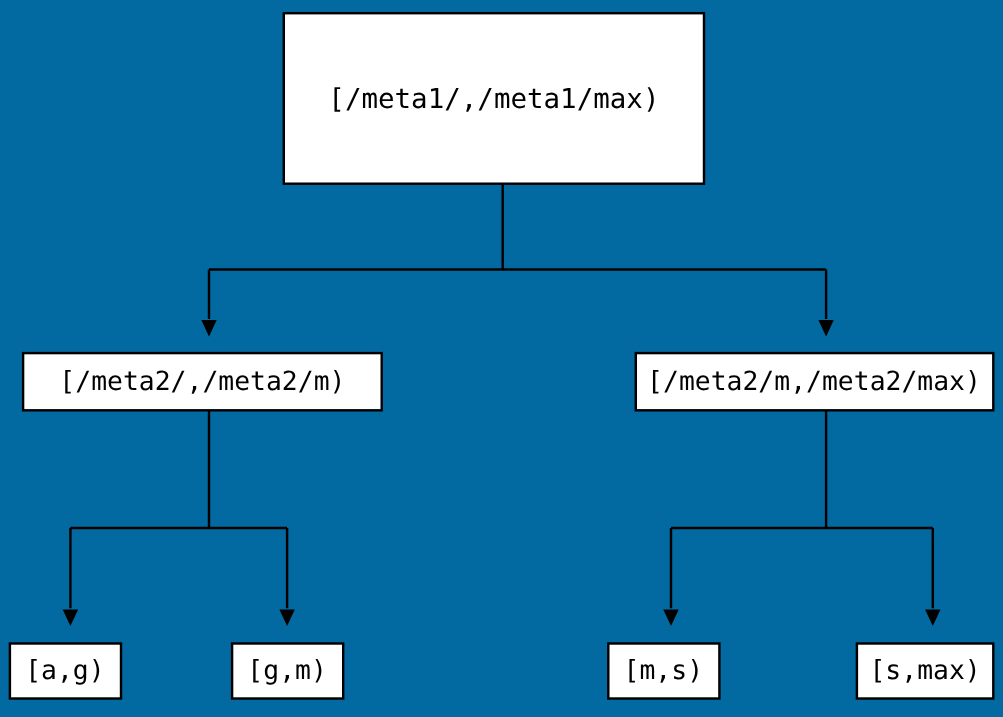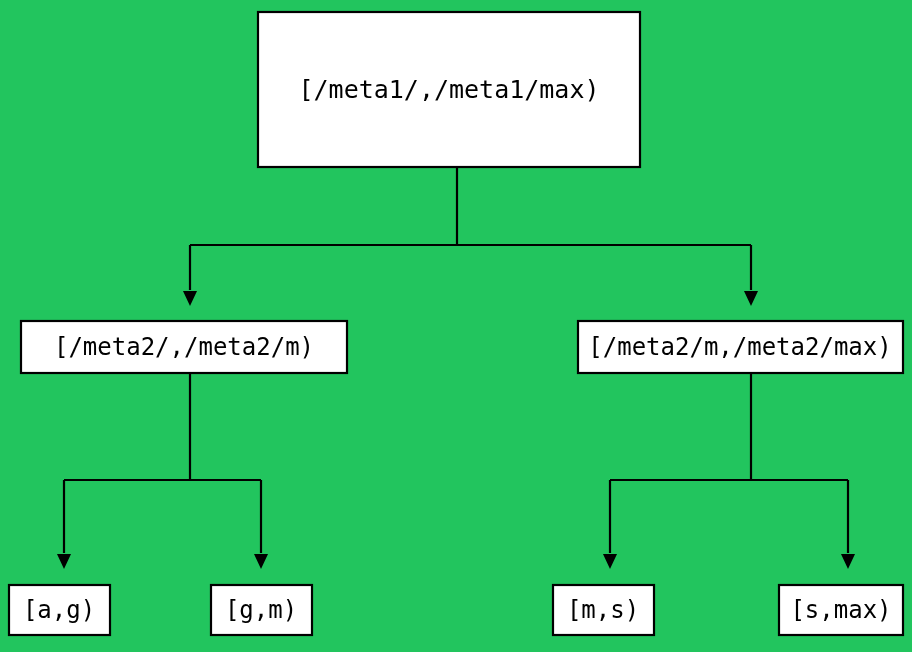--- a/index.html
+++ b/index.html
@@ -10,21 +10,21 @@
   body {
     width: 912px;
     height: 652px;
     font-family: "DejaVu Sans Mono", "Liberation Mono", monospace;
     overflow: hidden;
   }
   #diagram-root {
     position: relative;
     width: 912px;
     height: 652px;
-    background: #22c55e;
+    background: #0369a1;
   }
   svg#tree-svg {
     position: absolute;
     left: 0;
     top: 0;
     width: 912px;
     height: 652px;
     display: block;
   }
   .node-box {

